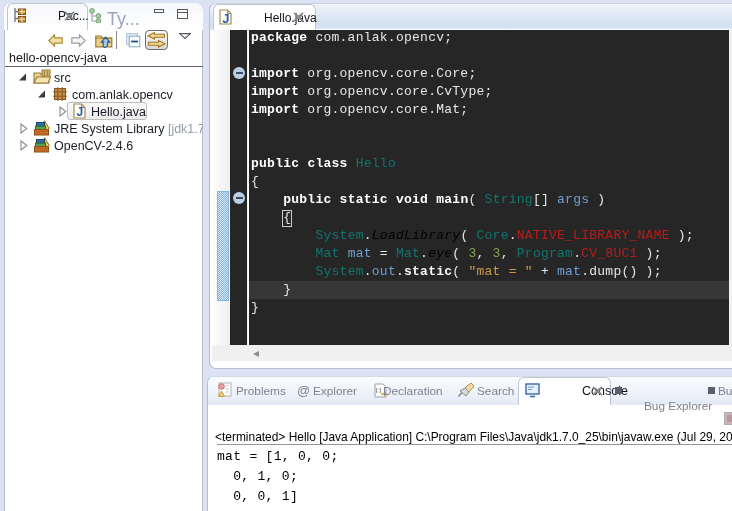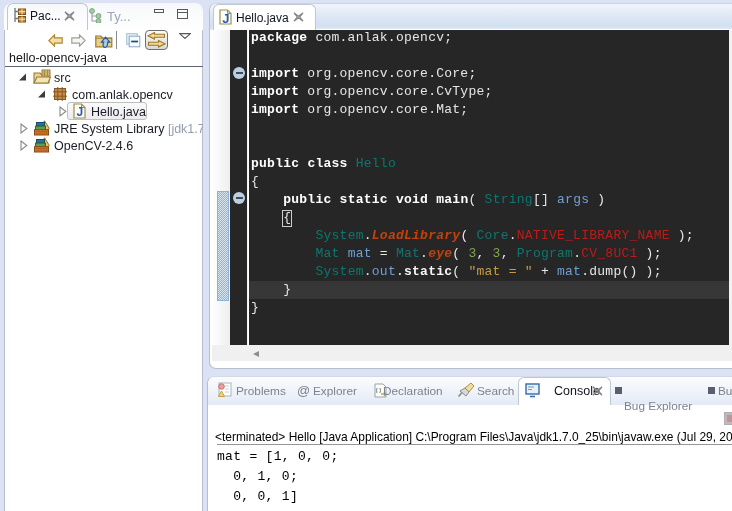--- a/index.html
+++ b/index.html
@@ -7,22 +7,22 @@
   body { background:#dbe2f3; font-family:"Liberation Sans", sans-serif; position:relative; }
   .abs { position:absolute; }
 
   
   #leftpanel { left:4px; top:3px; width:199px; height:508px; background:#fff;
     border:1px solid #b7bed0; border-bottom:none; border-radius:7px 7px 0 0; }
   #ltabbar { left:4px; top:3px; width:199px; height:27px;
     background:linear-gradient(to bottom,#f5f8fb,#fefefe 85%); border-radius:7px 7px 0 0; }
   #ltab-active { left:7px; top:3px; width:81px; height:27px; background:linear-gradient(to bottom,#f7f8fb,#ffffff);
     border:1px solid #bfc6d4; border-bottom:none; border-radius:6px 6px 0 0; }
-  .tabtext { font-size:12.5px; color:#10141e; }
-  .tabtext-dim { font-size:13px; color:#9aa5bd; }
+  .tabtext { font-size:12.5px; color:#10141e;margin-left:28px; }
+  .tabtext-dim { font-size:18px; color:#9aa5bd; }
 
   
   #edpanel { left:209px; top:3px; width:523px; height:366px; background:#fff;
     border:1px solid #b7bed0; border-top-color:#ccd3e0; border-right:none; border-radius:7px 0 0 7px; }
   #edtabbar { left:210px; top:4px; width:522px; height:26px;
     background:linear-gradient(to bottom,#f0f5fb 0%,#dbe5f4 55%,#d2e0f1 85%,#e2eaf6 100%); border-radius:7px 0 0 0; }
   #edtab { left:213px; top:4px; width:103px; height:27px; background:#fff;
     border:1px solid #bfc6d4; border-bottom:none; border-radius:6px 6px 0 0; }
 
   #ruler { left:212px; top:30px; width:18px; height:315px; background:linear-gradient(to right,#ffffff,#eeeeee); }
@@ -35,21 +35,21 @@
   .foldc::after { content:""; position:absolute; left:2.5px; top:5px; width:7px; height:1.8px; background:#3e4c5a; }
 
   #code { left:251px; top:29px; font-family:"Liberation Mono", monospace; font-size:13px;
     letter-spacing:0.25px; line-height:18px; color:#e6e6e6; white-space:pre; }
   .kw { color:#ffffff; font-weight:bold; }
   .ty { color:#0f766e; }
   .vr { color:#6f9fd3; }
   .ct { color:#b91c1c; }
   .st { color:#c79c44; }
   .nm { color:#7ea64f; }
-  .mi { color:#c2410c; font-style:italic; font-weight:bold; }
+  .mi { color:#000000; font-style:italic; font-weight:normal; }
   .mb { color:#f5f5f5; font-weight:bold; }
   #bracebox { left:282px; top:210px; width:10px; height:17px; border:1px solid #cccccc; }
 
   #hscroll { left:212px; top:345px; width:520px; height:16px; background:#f0f0f0; }
   #hsarrow { left:253px; top:351px; width:0; height:0; border-top:3.5px solid transparent;
     border-bottom:3.5px solid transparent; border-right:6px solid #8e8e8e; }
 
   
   #botpanel { left:207px; top:376px; width:525px; height:135px; background:#fff;
     border:1px solid #b7bed0; border-top-color:#d4d9e6; border-right:none; border-bottom:none; border-radius:7px 0 0 0; }
@@ -263,21 +263,21 @@
 <svg class="abs" style="left:525px; top:383px;" width="15" height="15" viewBox="0 0 15 15">
   <rect x="1" y="1" width="13" height="10" fill="#e8f0fa" stroke="#3a6aaa" stroke-width="1.4"></rect>
   <path d="M3 4 H9 M3 6.5 H7" stroke="#6a9ad0" stroke-width="1.2"></path>
   <path d="M5 13.5 H10" stroke="#3a6aaa" stroke-width="1.6"></path>
 </svg>
 <div class="abs tabtext" style="left:554px; top:384px;">Console</div>
 <svg class="abs" style="left:592px; top:386px;" width="11" height="10" viewBox="0 0 13 12">
   <path d="M1 1 L6.5 5 L12 1 M1 11 L6.5 7 L12 11 M1 1 L5 6 L1 11 M12 1 L8 6 L12 11" stroke="#85868a" stroke-width="1.4" fill="none"></path>
 </svg>
 <div class="abs" style="left:615px; top:387px; width:7px; height:7px; background:#5a5f6e;"></div>
-<div class="abs btabtext" style="left:624px; top:384px;margin-top:15px;">Bug Explorer</div>
+<div class="abs btabtext" style="left:644px; top:384px;margin-top:15px;">Bug Explorer</div>
 <div class="abs" style="left:708px; top:387px; width:7px; height:7px; background:#5a5f6e;"></div>
 <div class="abs btabtext" style="left:718px; top:384px;">Bug</div>
 
 <div class="abs" id="termbtn"></div>
 <div class="abs" id="consoletitle">&lt;terminated&gt; Hello [Java Application] C:\Program Files\Java\jdk1.7.0_25\bin\javaw.exe (Jul 29, 2013</div>
 <div class="abs" style="left:217px; top:444px; width:515px; height:1px; background:#969696;"></div>
 <pre class="abs" id="consoleout">mat = [1, 0, 0;
   0, 1, 0;
   0, 0, 1]</pre>
 

